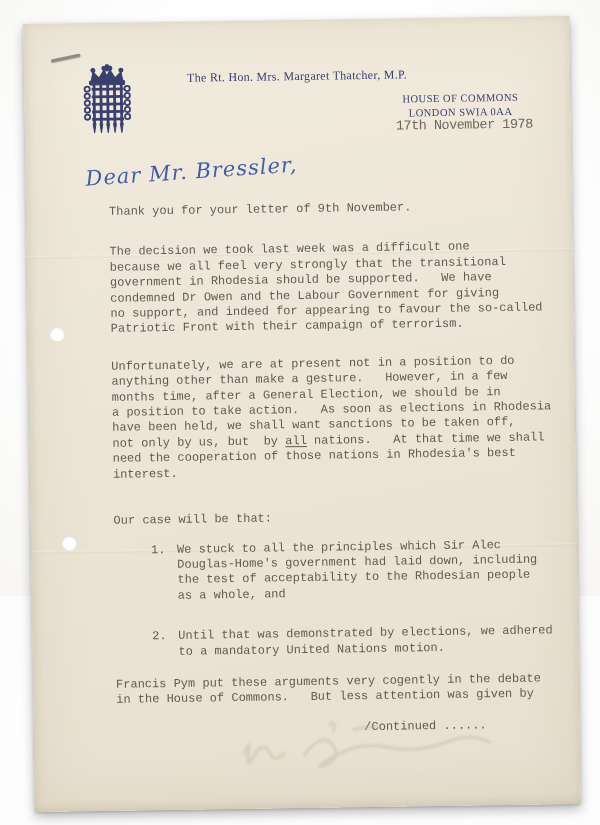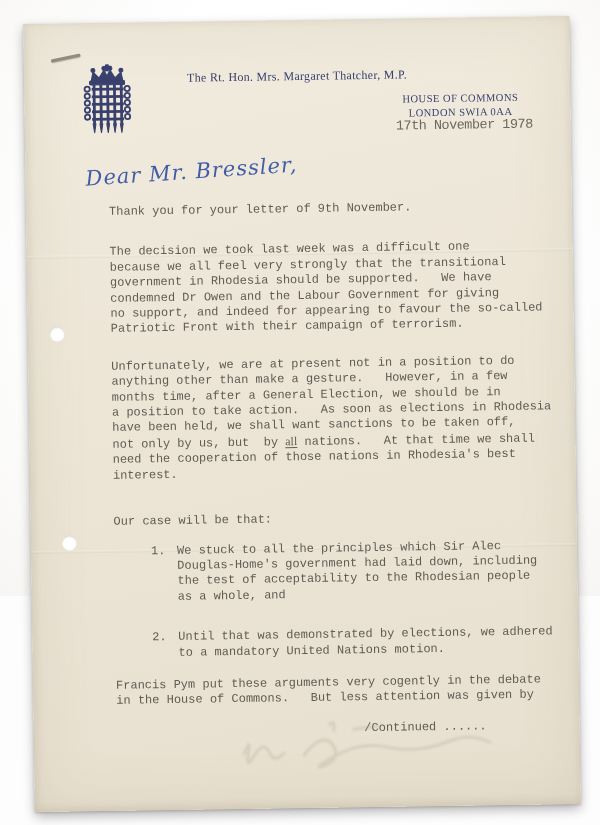--- a/index.html
+++ b/index.html
@@ -99,21 +99,21 @@
   .typed-body .para { white-space: pre; }
   .p1 { margin-bottom: 25px; }
   .p2 { margin-bottom: 22px; }
   .p4 { margin-top: 31px; margin-bottom: 14px; }
   .list-row { display: flex; margin-bottom: 25px; }
   .list-row.last { margin-bottom: 17px; }
   .list-num { width: 26px; margin-left: 37px; flex: none; white-space: pre; }
   .list-lines { white-space: pre; }
   .p5 { margin-bottom: 15px; }
   .continued { text-align: right; padding-right: 70px; white-space: pre; }
-  .u-word { text-decoration: underline; text-underline-offset: 2px; font-family: Liberation Serif, serif; }
+  .u-word { text-decoration: underline; text-underline-offset: 2px; }
 
   .showthrough {
     position: absolute; left: 200px; top: 695px;
     opacity: 0.35;
     filter: blur(1.2px);
   }
 </style>
 </head>
 <body>
 

